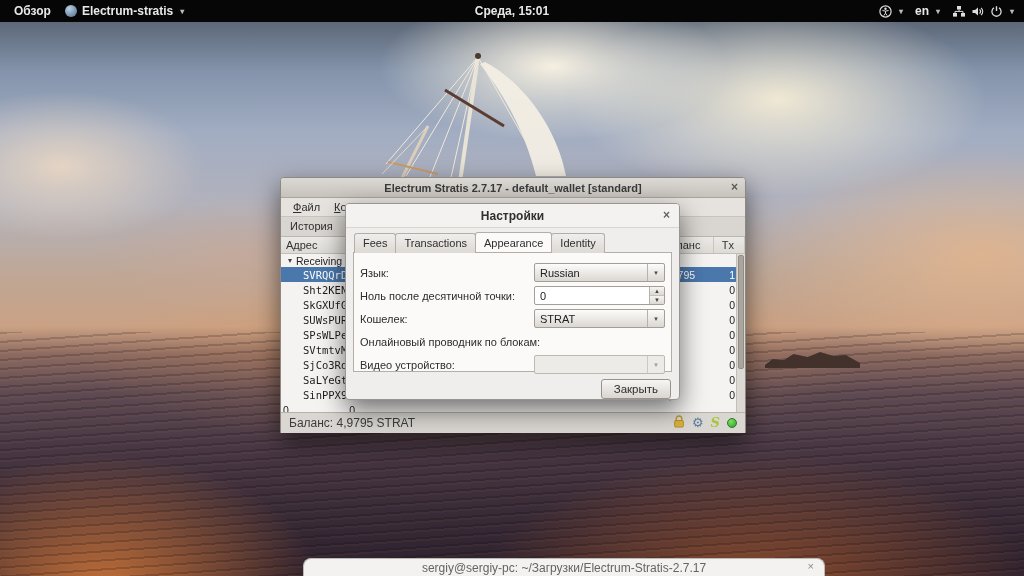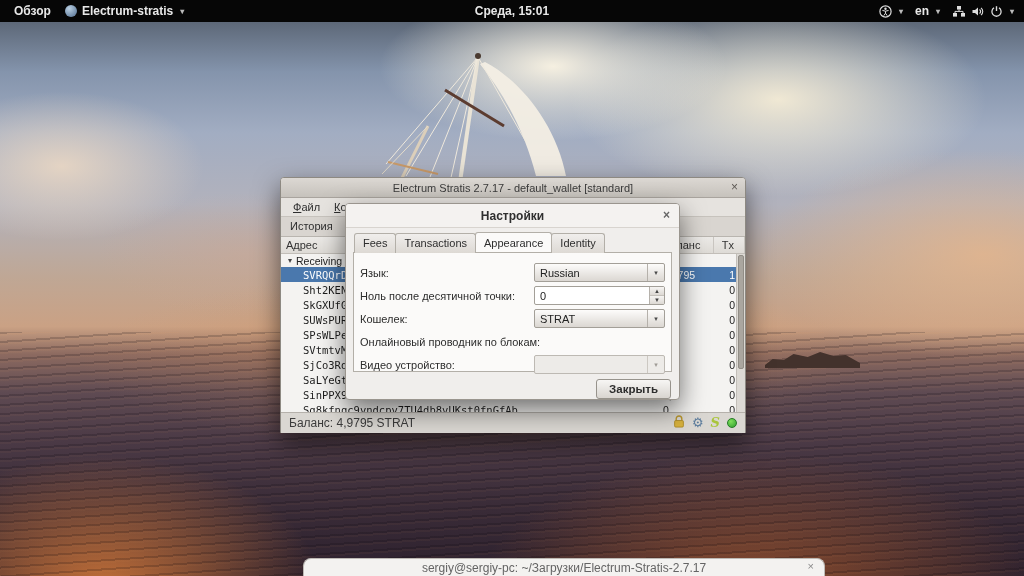--- a/index.html
+++ b/index.html
@@ -39,21 +39,21 @@
   .island { position:absolute; left:765px; top:326px; width:95px; height:20px; background:#43322c;
     clip-path:polygon(0 85%,8% 55%,20% 60%,30% 30%,45% 45%,58% 20%,72% 40%,85% 35%,100% 75%,100% 100%,0 100%);
     filter:blur(.6px); }
   .masts { position:absolute; left:330px; top:2px; }
 
   
   .gtkwin { position:absolute; background:#efedeb; border:1px solid #8d8982;
     box-shadow:0 10px 26px rgba(0,0,0,.55); border-radius:4px 4px 0 0; }
   .gtk-title { height:20px; background:linear-gradient(#dcd8d3,#c6c2bc); border-bottom:1px solid #a9a49e;
     display:flex; align-items:center; justify-content:center; position:relative;
-    font-size:11px; font-weight:normal; color:#3a3a3a; border-radius:3px 3px 0 0; }
+    font-size:11px; font-weight:bold; color:#3a3a3a; border-radius:3px 3px 0 0; }
   .gtk-close { position:absolute; right:7px; top:2px; color:#5e5a55; font-size:12px; line-height:14px; cursor:default; }
 
   
   .wallet { left:280px; top:177px; width:466px; height:256px; z-index:10; }
   .menubar { height:19px; background:#e6e3df; border-bottom:1px solid #c7c3bd;
     display:flex; align-items:center; gap:2px; padding-left:6px; font-size:11px; color:#2e2e2e; }
   .menu-item { display:inline-block; padding:2px 6px; }
   .menu-item::first-letter { text-decoration:underline; }
   .viewtabs { height:20px; background:#d9d5d0; border-bottom:1px solid #b9b5af; display:flex; font-size:11px; color:#2e2e2e; }
   .viewtab { padding:3px 13px 0 9px; border-right:1px solid #b9b5af; height:100%; }
@@ -100,21 +100,21 @@
   .ctl-spin { background:#fff; border:1px solid #a39f98; border-radius:2px; display:flex; align-items:center; padding-left:5px; }
   .spin-btns { position:absolute; right:0; top:0; width:15px; height:100%; border-left:1px solid #b5b1ab;
     display:flex; flex-direction:column; }
   .spin-btns span { flex:1; display:flex; align-items:center; justify-content:center; font-size:6px; color:#444;
     background:linear-gradient(#f6f4f2,#ddd9d4); }
   .spin-btns span:first-child { border-bottom:1px solid #c5c1bb; }
   .ctl.disabled { background:#edebe8; border:1px solid #bdb9b3; border-radius:2px; }
   .ctl.disabled .ctl-arrowbox { color:#a09c96; border-left:1px solid #ccc8c2; }
   .dlg-footer { display:flex; justify-content:flex-end; padding:7px 8px 0 0; }
   .btn { font-size:11.5px; color:#2d2d2d; padding:3px 12px; background:linear-gradient(#f7f6f4,#d9d5d0);
-    border:1px solid #97938c; border-radius:3px;font-weight:bold; }
+    border:1px solid #97938c; border-radius:3px; }
 
   
   .term-bar { position:absolute; left:303px; top:558px; width:522px; height:18px; background:#f3f2f0;
     border:1px solid #bdb9b4; border-bottom:none; border-radius:8px 8px 0 0; z-index:15;
     display:flex; align-items:center; justify-content:center; font-size:12px; color:#646464; }
   .term-close { position:absolute; right:10px; top:1px; color:#8a8a8a; font-size:11px; }
 </style>
 </head>
 <body>
 
@@ -255,21 +255,20 @@
         <span class="addr">SaLYeGt</span>
         <span class="bal">0,</span>
         <span class="tx">0</span>
       </div>
       <div class="trow">
         <span class="addr">SinPPX9</span>
         <span class="bal">0,</span>
         <span class="tx">0</span>
       </div>
       <div class="trow">
-        <span class="addr">Sq8kfnqc9vndcpv7TU4db8vUKst0fnGfAb</span>
         <span class="bal">0,</span>
         <span class="tx">0</span>
       </div>
       <div class="vscroll">
         <div class="vthumb"></div>
       </div>
     </div>
     <div class="statusbar">
       <span>Баланс: 4,9795 STRAT</span>
       <span class="sb-icons">

